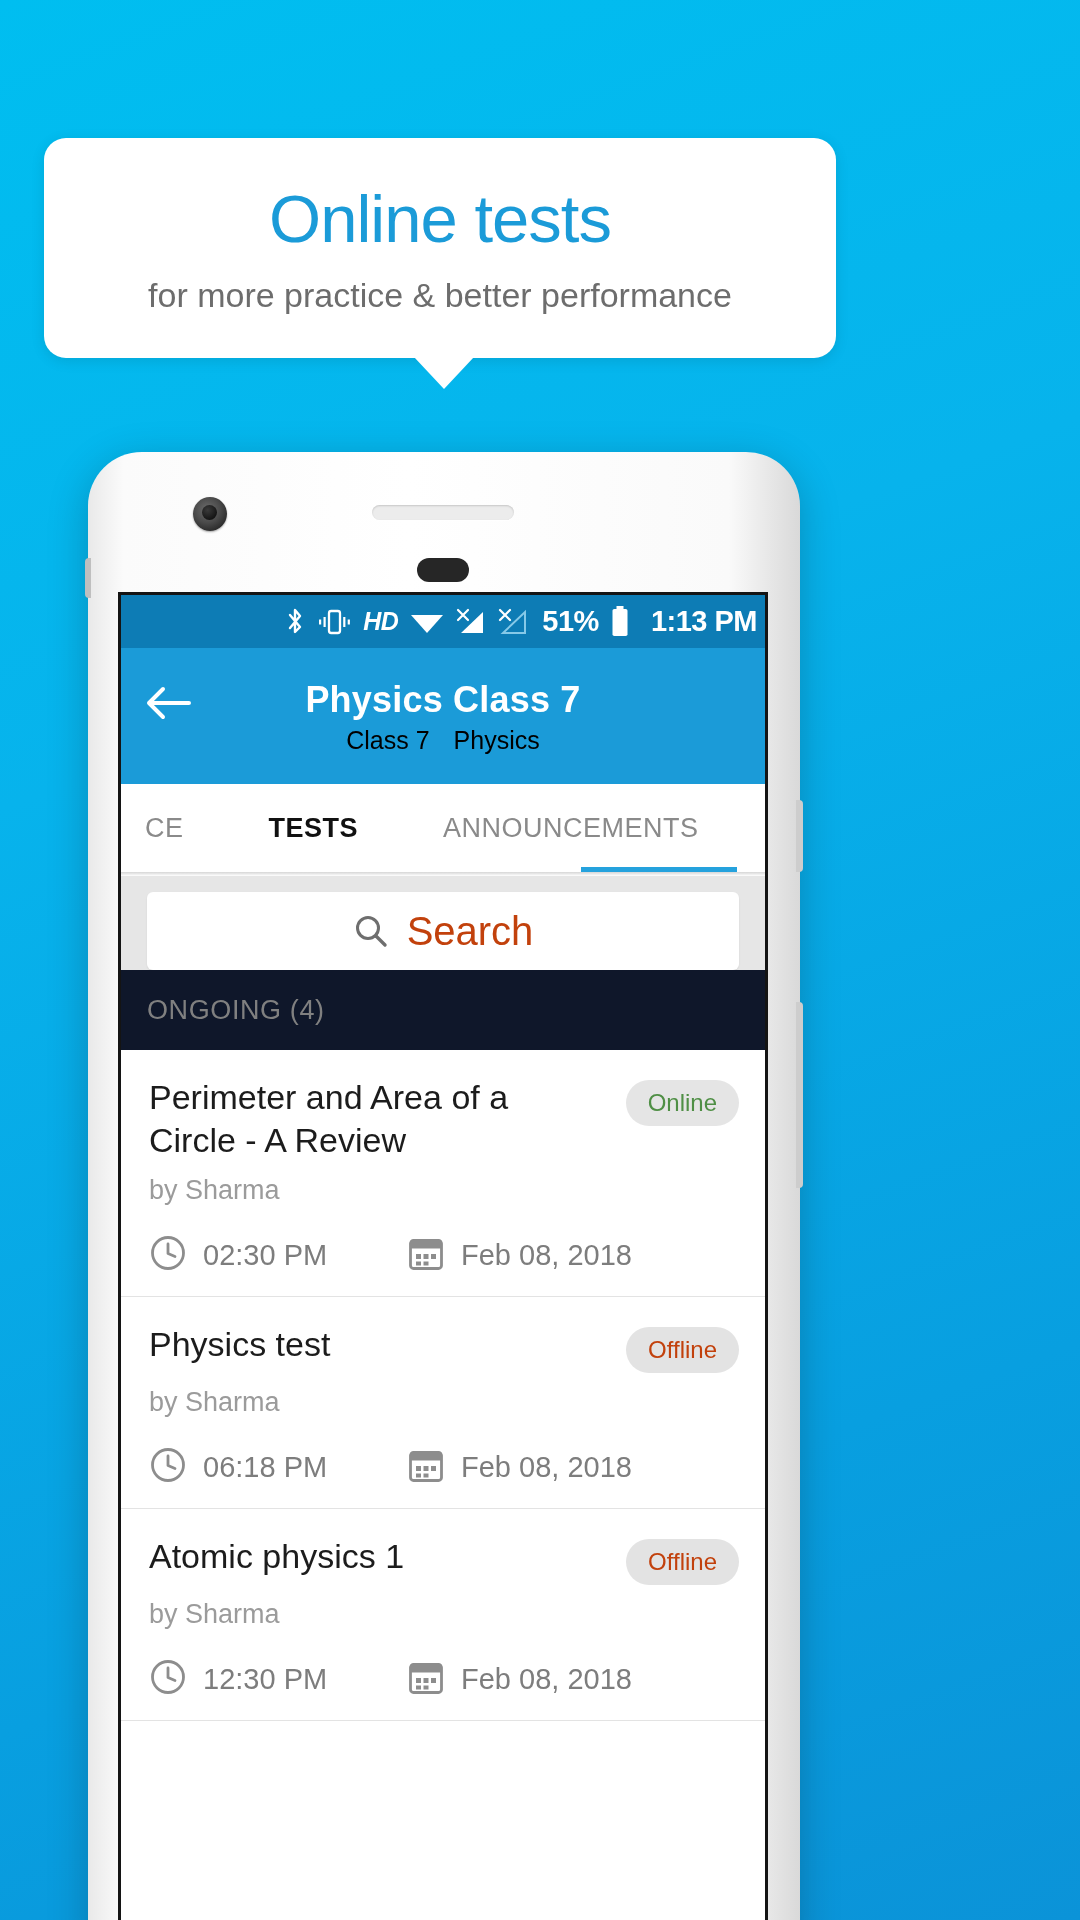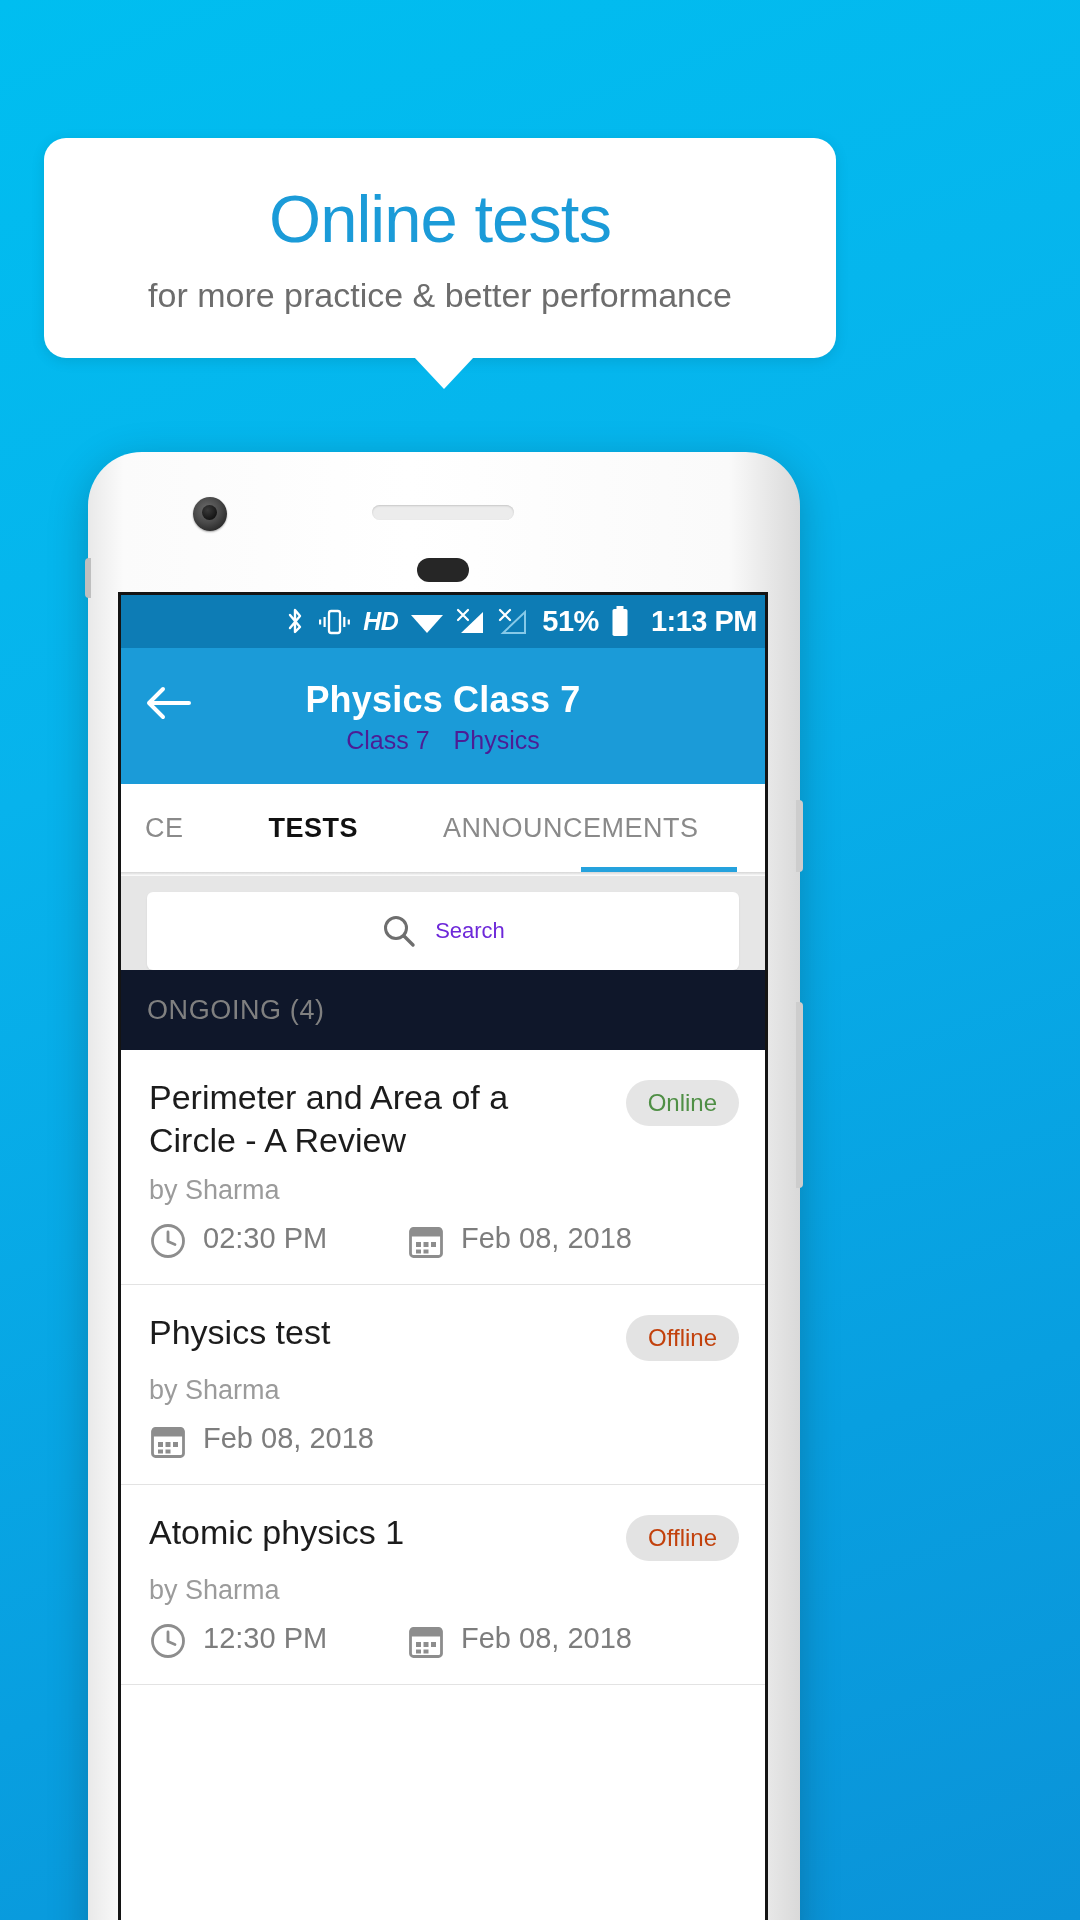--- a/index.html
+++ b/index.html
@@ -86,21 +86,21 @@
   .back-arrow{
     position:absolute;left:24px;top:34px;width:46px;height:42px;
   }
   .appbar-center{
     width:100%;text-align:center;padding-top:4px;
   }
   .appbar-title{
     color:#fff;font-size:36px;font-weight:700;line-height:1.05;letter-spacing:.2px;
   }
   .appbar-sub{
-    color:#4c1d95;font-size:25px;font-weight:400;margin-top:8px;
+    color:#000000;font-size:25px;font-weight:400;margin-top:8px;
   }
   .appbar-sub span{margin:0 12px;}
 
   
   .tabs{
     height:88px;background:#fff;display:flex;align-items:center;position:relative;
     overflow:hidden;
     gap:33px;
   }
   .tab{
@@ -114,21 +114,21 @@
   }
   .tabs-shadow{height:4px;background:linear-gradient(to bottom,rgba(0,0,0,.16),rgba(0,0,0,0));}
 
   
   .search-zone{background:#e6e6e6;padding:16px 26px 0 26px;}
   .searchbar{
     background:#fff;height:78px;border-radius:6px;display:flex;align-items:center;
     justify-content:center;box-shadow:0 1px 2px rgba(0,0,0,.08);
   }
   .search-ic{margin-right:18px;}
-  .search-ph{font-size:22px;color:#6d28d9;text-align:center;}
+  .search-ph{font-size:40px;color:#c2410c;text-align:center;}
 
   
   .section-head{
     background:#0f172a;height:80px;display:flex;align-items:center;
     padding-left:26px;box-sizing:border-box;
   }
   .section-head span{font-size:27px;color:#808080;letter-spacing:.6px;}
 
   
   .list{background:#fff;}
@@ -141,21 +141,21 @@
     font-size:34px;color:#1c1c1c;line-height:1.25;font-weight:400;max-width:430px;
   }
   .badge{
     flex:none;border-radius:26px;padding:9px 22px;font-size:24px;white-space:nowrap;
     margin-top:4px;
   }
   .badge.online{background:#e5e5e5;color:#4f8f45;}
   .badge.offline{background:#e3e3e3;color:#c2410c;}
   .row-by{font-size:27px;color:#9b9b9b;margin-top:14px;}
   .row-meta{display:flex;align-items:center;margin-top:16px;}
-  .meta-item{display:flex;align-items:flex-start;}
+  .meta-item{display:flex;align-items:flex-end;margin-top:12px;}
   .meta-item.time{width:258px;}
   .meta-txt{font-size:29px;color:#7d7d7d;margin-left:16px;}
 </style>
 </head>
 <body>
 
 <div class="callout">
   <div class="callout-title">Online tests</div>
   <div class="callout-sub">for more practice &amp; better performance</div>
 </div>
@@ -271,20 +271,27 @@
       </div>
     </div>
 
     <div class="row">
       <div class="row-top">
         <div class="row-title">Physics test</div>
         <div class="badge offline">Offline</div>
       </div>
       <div class="row-by">by Sharma</div>
       <div class="row-meta">
+        <div class="meta-item time">
+          <svg width="38" height="38" viewBox="0 0 38 38">
+            <circle cx="19" cy="19" r="15.5" fill="none" stroke="#8d8d8d" stroke-width="2.8"></circle>
+            <path d="M19 10 L19 19.5 L26 22.5" fill="none" stroke="#8d8d8d" stroke-width="2.8" stroke-linecap="round" stroke-linejoin="round"></path>
+          </svg>
+          <span class="meta-txt">06:18 PM</span>
+        </div>
         <div class="meta-item">
           <svg width="38" height="38" viewBox="0 0 38 38">
             <rect x="3.5" y="6.5" width="31" height="28" rx="3" fill="none" stroke="#8d8d8d" stroke-width="2.8"></rect>
             <rect x="3.5" y="6.5" width="31" height="8" fill="#8d8d8d"></rect>
             <rect x="9" y="20" width="5" height="5" fill="#8d8d8d"></rect>
             <rect x="16.5" y="20" width="5" height="5" fill="#8d8d8d"></rect>
             <rect x="24" y="20" width="5" height="5" fill="#8d8d8d"></rect>
             <rect x="9" y="27.5" width="5" height="4" fill="#8d8d8d"></rect>
             <rect x="16.5" y="27.5" width="5" height="4" fill="#8d8d8d"></rect>
           </svg>

